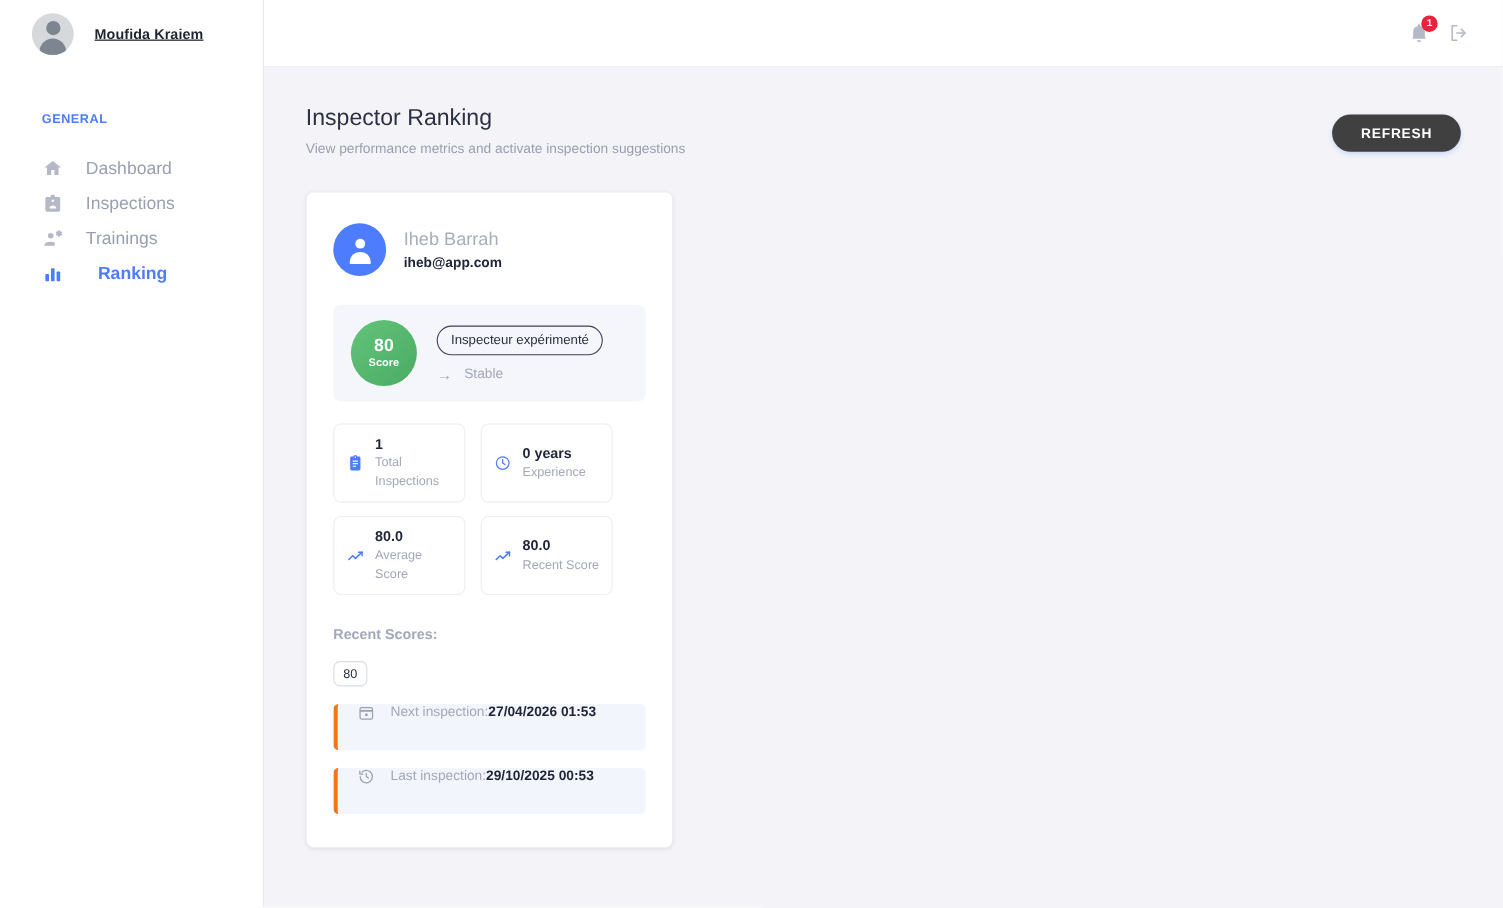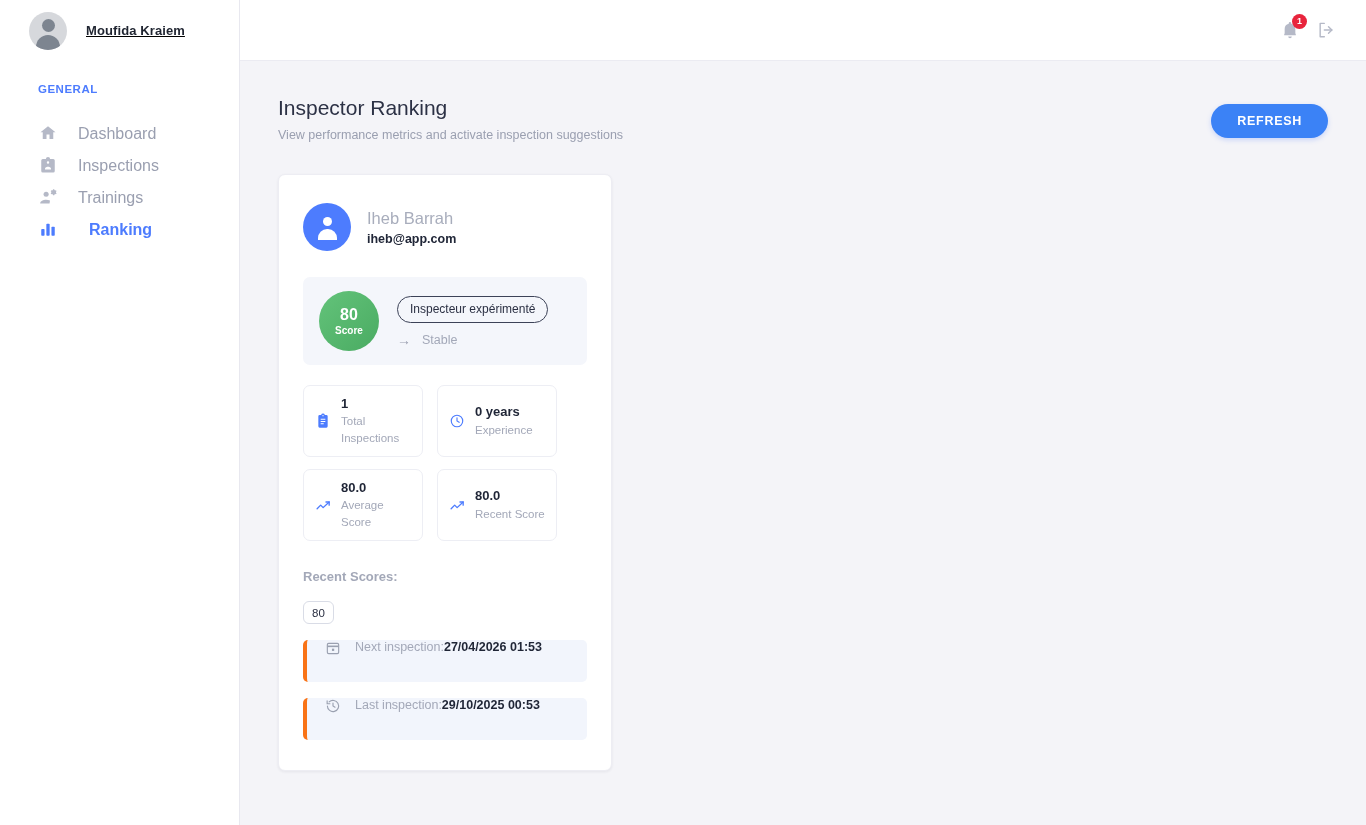--- a/index.html
+++ b/index.html
@@ -44,21 +44,21 @@
     background: #7d8590; left: 7px; top: 23px;
   }
   .sb-username {
     font-size: 13px; font-weight: bold; color: #1f2430;
     margin-left: 19px; letter-spacing: .1px;
   }
   .sb-section {
     font-size: 11.5px; font-weight: bold; color: #4d7cfe;
     letter-spacing: .5px;
     padding: 0 0 0 38px;
-    margin-top: 22px;
+    margin-top: 42px;
   }
   .sb-nav { margin-top: 16px; }
   .sb-item {
     display: flex; align-items: flex-end;
     height: 32px;
     padding-left: 38px;
     font-size: 16px;
     color: #9a9fb0;
     cursor: pointer;
     text-decoration: none;
@@ -90,21 +90,21 @@
 
   .content {
     flex: 1; background: #f4f4f8;
     padding: 34px 38px 0 38px;
     overflow: hidden;
   }
   .page-head { display: flex; align-items: flex-start; justify-content: space-between; }
   .page-title { font-size: 21px; color: #2c3145; font-weight: normal; line-height: 1.25; }
   .page-sub { font-size: 12.5px; color: #9a9fb0; margin-top: 7px; }
   .refresh-btn {
-    background: #3b82f6; color: #ffffff;
+    background: #404040; color: #ffffff;
     border: none; border-radius: 20px;
     height: 34px; padding: 0 26px;
     font-size: 12.5px; font-weight: bold; letter-spacing: .7px;
     font-family: "Liberation Sans", sans-serif;
     cursor: pointer; margin-top: 9px;
     box-shadow: 0 2px 5px rgba(77,124,254,.25);
   }
 
   
   .card {

